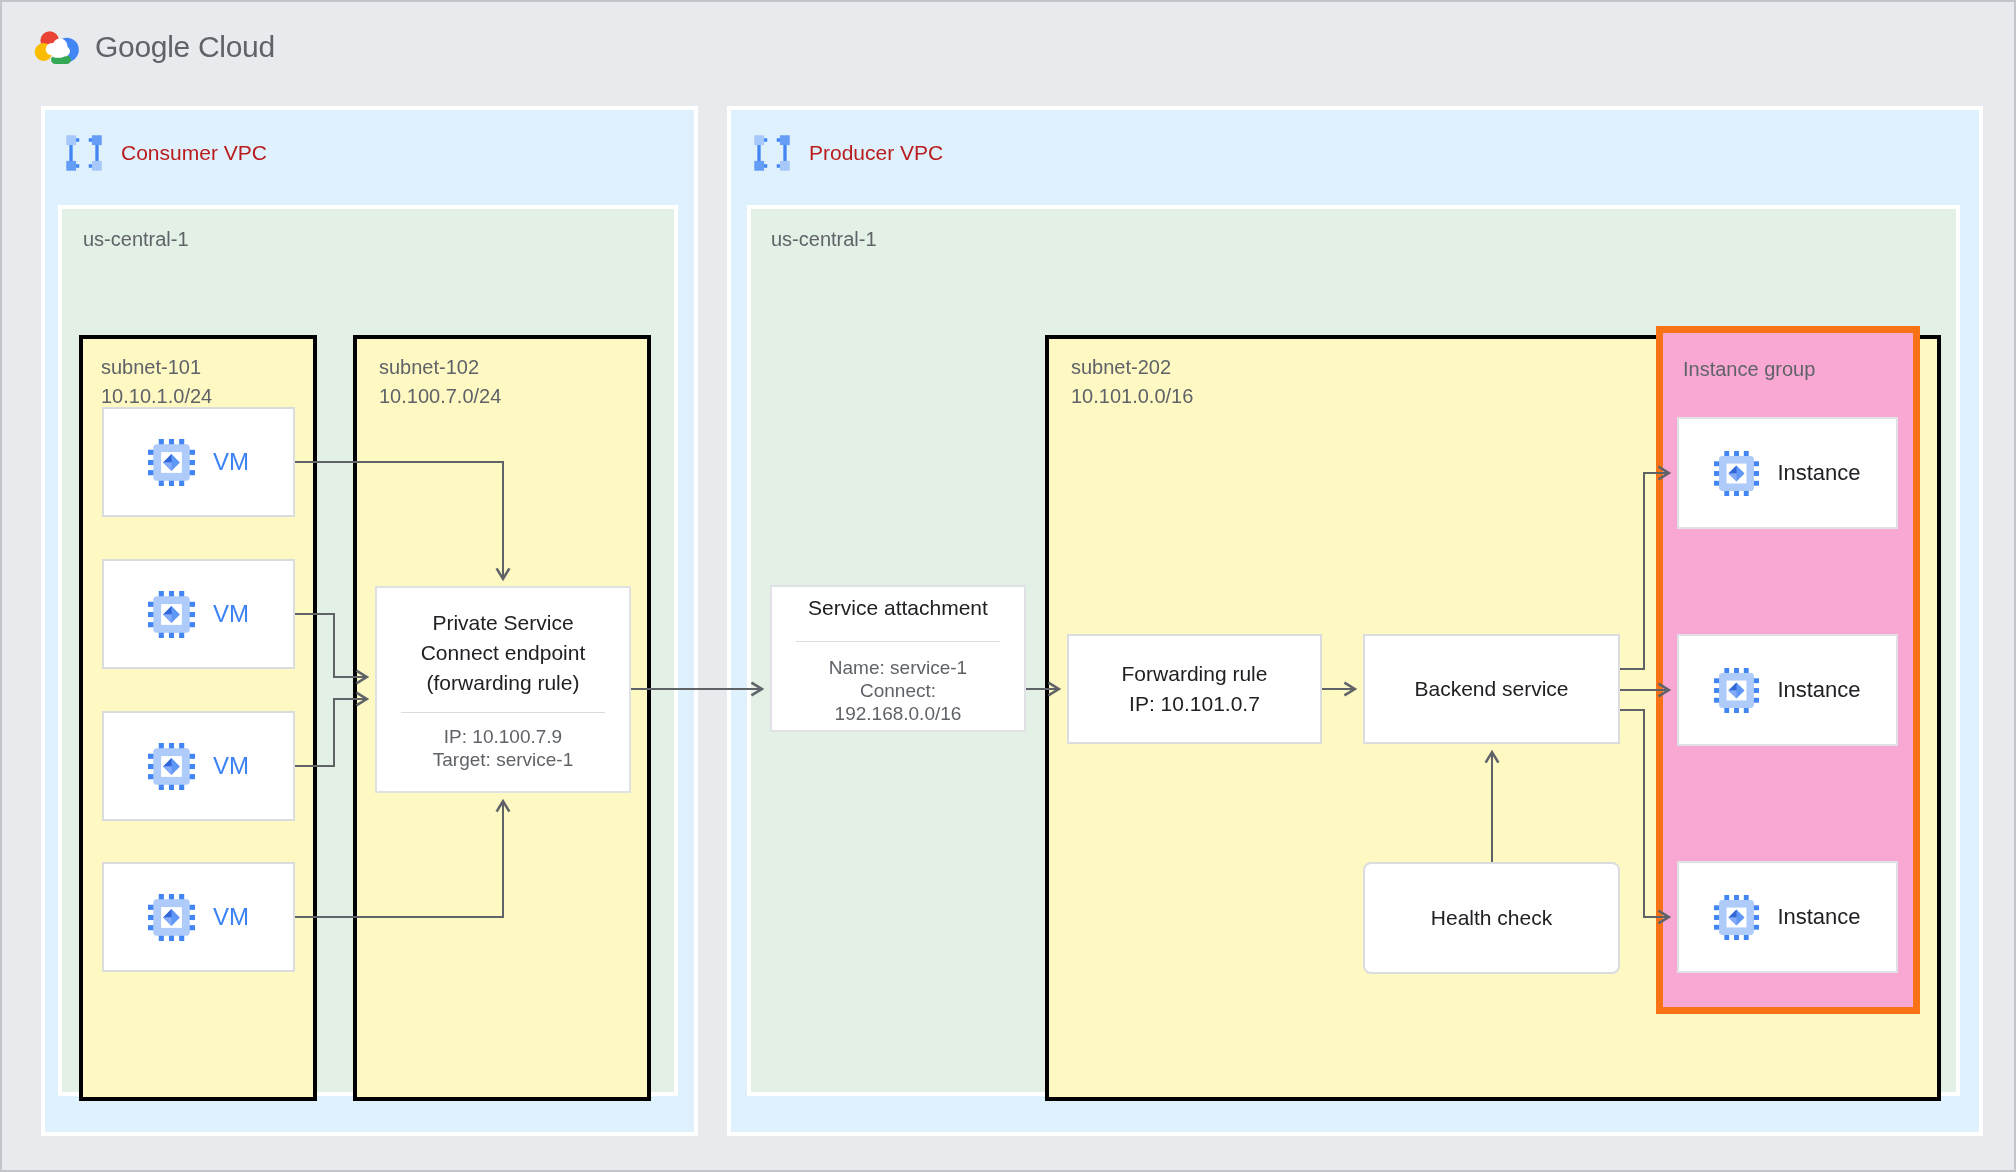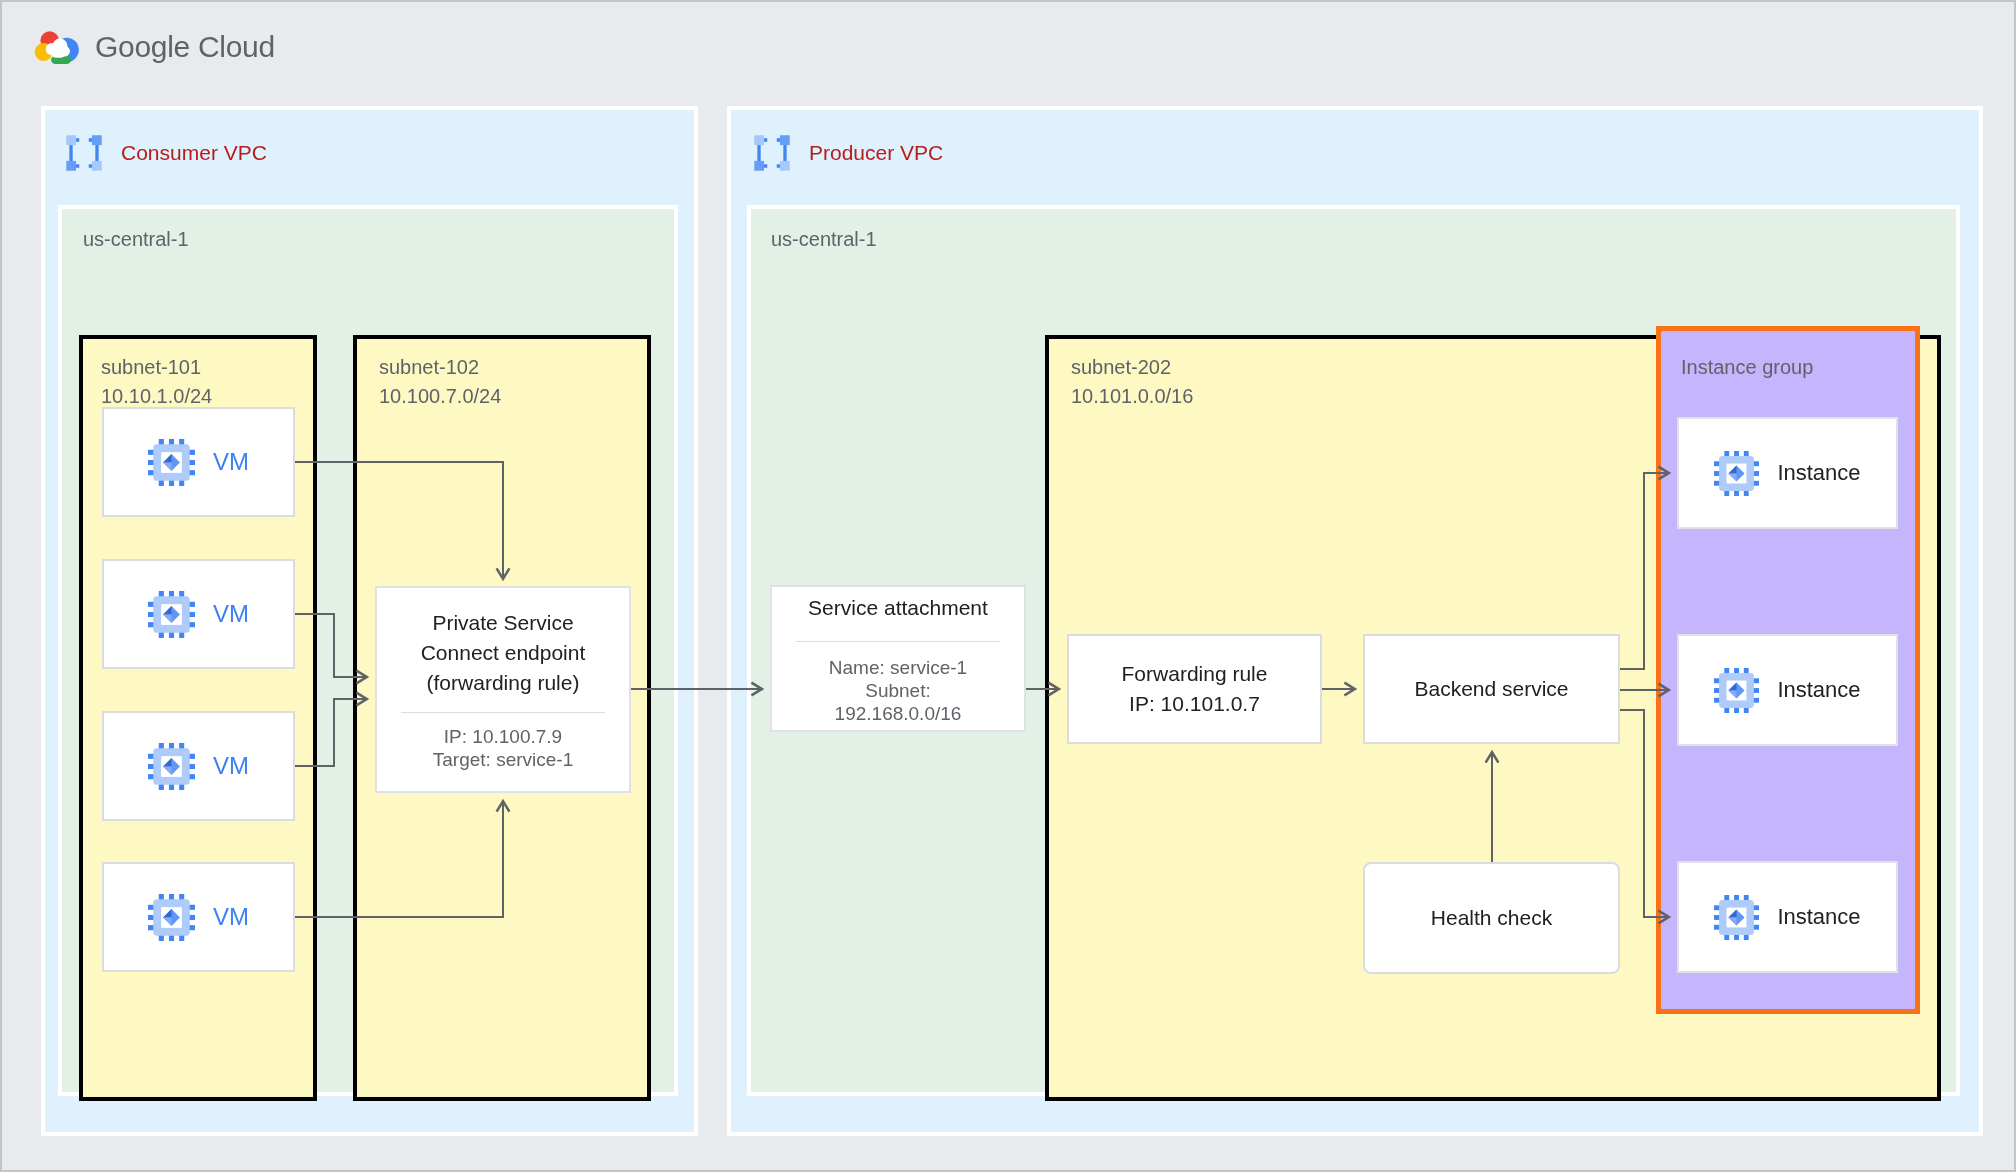--- a/index.html
+++ b/index.html
@@ -5,21 +5,21 @@
   html,body{margin:0;padding:0;background:#E8EAED;}
   body{font-family:"Liberation Sans", sans-serif; -webkit-font-smoothing:antialiased;}
   #canvas{position:relative;width:2016px;height:1172px;background:#E8EAED;
           box-sizing:border-box;border:2px solid #C2C6CB;overflow:hidden;}
   .abs{position:absolute;box-sizing:border-box;}
 
   
   .vpc{background:#DFF1FC;border:4px solid #FFFFFF;}
   .region{background:#E3F0E6;border:4px solid #FFFFFF;}
   .subnet{background:#fef9c3;border:4px solid #000000;margin-top:44px;}
-  .igroup{background:#c4b5fd;border:5px solid #f97316;}
+  .igroup{background:#f9a8d4;border:7px solid #f97316;}
 
   
   .vpc-head{display:flex;align-items:center;gap:18px;}
   .vpc-label{font-size:21px;color:#b91c1c;}
   .tier-label{font-size:20px;color:#5F6368;line-height:29px;white-space:pre-line;}
 
   
   .node{background:#FFFFFF;border:2px solid #DADCE0;display:flex;flex-direction:column;
         align-items:center;justify-content:center;text-align:center;}
   .node-lite{border:2px solid #DFE1E5;}
@@ -167,21 +167,21 @@
   </div>
 
   <div class="abs region" style="left:745px;top:203px;width:1213px;height:891px;">
     <div class="abs tier-label" style="left:20px;top:16px;">us-central-1</div>
   </div>
 
   <div class="abs node node-lite" style="left:768px;top:583px;width:256px;height:147px;">
     <div class="node-title">Service attachment</div>
     <div class="divider" style="margin:18px 0 14px 0;"></div>
     <div class="node-sub">Name: service-1</div>
-    <div class="node-sub">Subnet:</div>
+    <div class="node-sub">Connect:</div>
     <div class="node-sub">192.168.0.0/16</div>
   </div>
 
   <div class="abs subnet" style="left:1043px;top:289px;width:896px;height:766px;">
     <div class="abs" style="left:22px;top:14px;">
       <div class="tier-label">subnet-202</div>
       <div class="tier-label">10.101.0.0/16</div>
     </div>
   </div>
 

